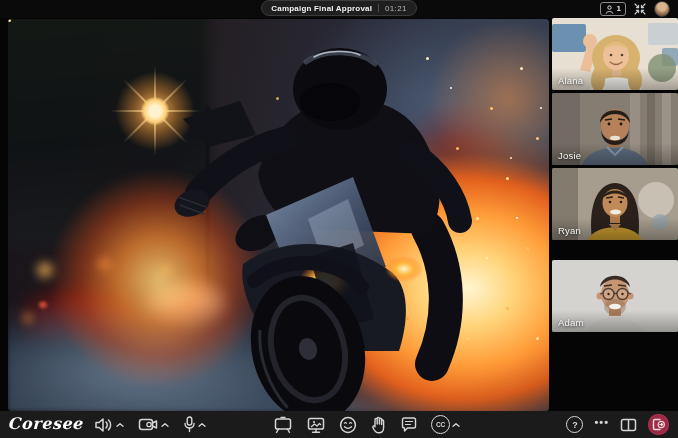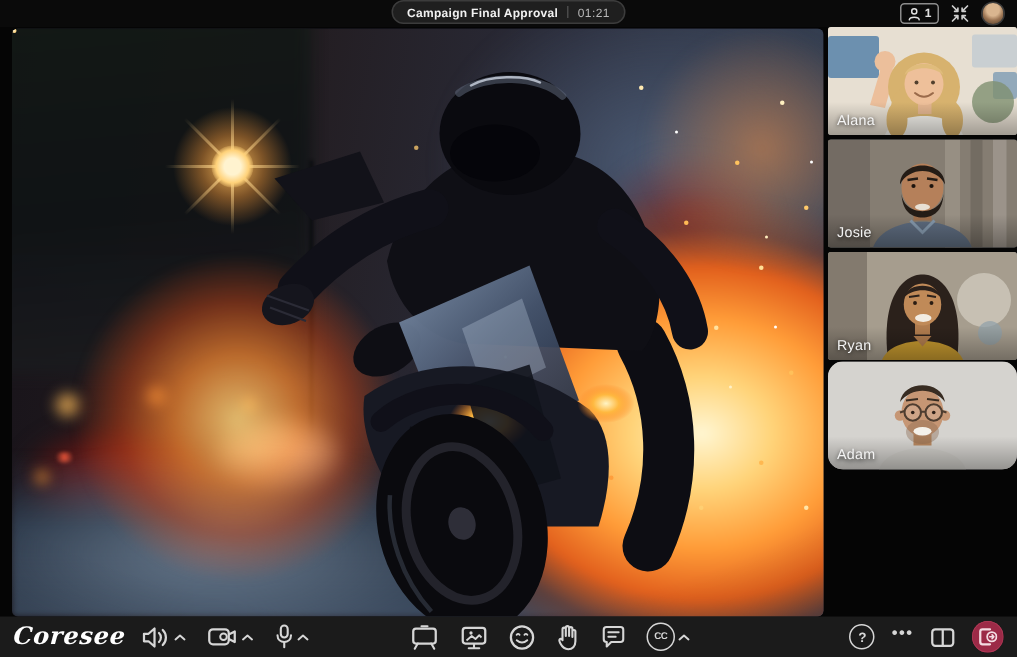--- a/index.html
+++ b/index.html
@@ -73,21 +73,21 @@
       368px 248px #ffc369,338px 298px #ff8f33,268px 78px #caa35f,296px 118px #e8b464;}
   .sparks2{left:0;top:0;width:2px;height:2px;border-radius:50%;background:#fff4d0;
     box-shadow:372px 88px #fff4d0,442px 68px #fff,502px 138px #ffeebe,532px 88px #fff,
       412px 178px #ffe5a5,478px 238px #fff1c6,508px 198px #fff,432px 308px #ffdf9d,
       378px 328px #ffce7e,328px 218px #ffc873,548px 268px #fff,318px 58px #d9c9a8;}
   .vignette{inset:0;background:radial-gradient(120% 100% at 50% 40%,rgba(0,0,0,0) 60%,rgba(0,0,0,.35) 100%);}
   .bike-svg{position:absolute;inset:0;}
 
   
   .sidebar{position:absolute;left:552px;top:18px;width:126px;height:393px;background:#050505;}
-  .tile{position:absolute;left:0;width:126px;height:72px;border-radius:2px;overflow:hidden;cursor:pointer;background:#737373;}
+  .tile{position:absolute;left:0;width:126px;height:72px;border-radius:2px;overflow:hidden;cursor:pointer;background:#14532d;}
   .tile svg{display:block;}
   .tile .nm{position:absolute;left:6px;bottom:4px;font-size:9.5px;color:#f4f4f4;
     text-shadow:0 1px 3px rgba(0,0,0,.8);letter-spacing:.2px;}
   .tile .fade{position:absolute;left:0;right:0;bottom:0;height:22px;
     background:linear-gradient(180deg,rgba(0,0,0,0),rgba(0,0,0,.30));}
 
   
   .toolbar{position:absolute;left:0;top:411px;width:678px;height:27px;background:#1b1b1b;}
   .logo{position:absolute;left:9px;top:3px;font-family:"DejaVu Serif",serif;font-style:italic;
     font-weight:bold;font-size:16px;color:#fff;letter-spacing:.5px;transform:skewX(-4deg);}
@@ -286,21 +286,21 @@
           <circle cx="69" cy="34" r="1.3" fill="#2a1c12"></circle>
         <path d="M54,30 L61,29 M66,29 L72,30" stroke="#2b211b" stroke-width="1.4"></path>
         <ellipse cx="63.5" cy="44" rx="5.5" ry="2.6" fill="#f2ece2"></ellipse>
         <path d="M36,72 C42,55 84,55 90,72 Z" fill="#c6992f"></path>
         <path d="M57,56 L63,63 L69,56" fill="#b07c4e"></path>
       </svg>
       <div class="fade"></div>
       <span class="nm">Ryan</span>
     </div>
 
-    <div class="tile" style="top:223px;border-radius:10px;">
+    <div class="tile" style="top:242px;">
       <svg width="126" height="72" viewBox="0 0 126 72">
         <rect width="126" height="72" fill="#dad8d4"></rect>
         <rect x="0" y="0" width="126" height="72" fill="#c9c7c2" opacity=".3"></rect>
         <path d="M34,72 C40,53 86,53 92,72 Z" fill="#d0cec9"></path>
         <rect x="57" y="46" width="12" height="10" fill="#b8875f"></rect>
         <circle cx="48" cy="36" r="3.5" fill="#c69674"></circle>
           <circle cx="78" cy="36" r="3.5" fill="#c69674"></circle>
         <ellipse cx="63" cy="34" rx="14" ry="16" fill="#c69674"></ellipse>
         <path d="M48,27 C50,12 76,12 78,27 C70,17 56,17 48,27 Z" fill="#382c22"></path>
         <ellipse cx="63" cy="47" rx="11" ry="8" fill="#8a6a50" opacity=".4"></ellipse>

